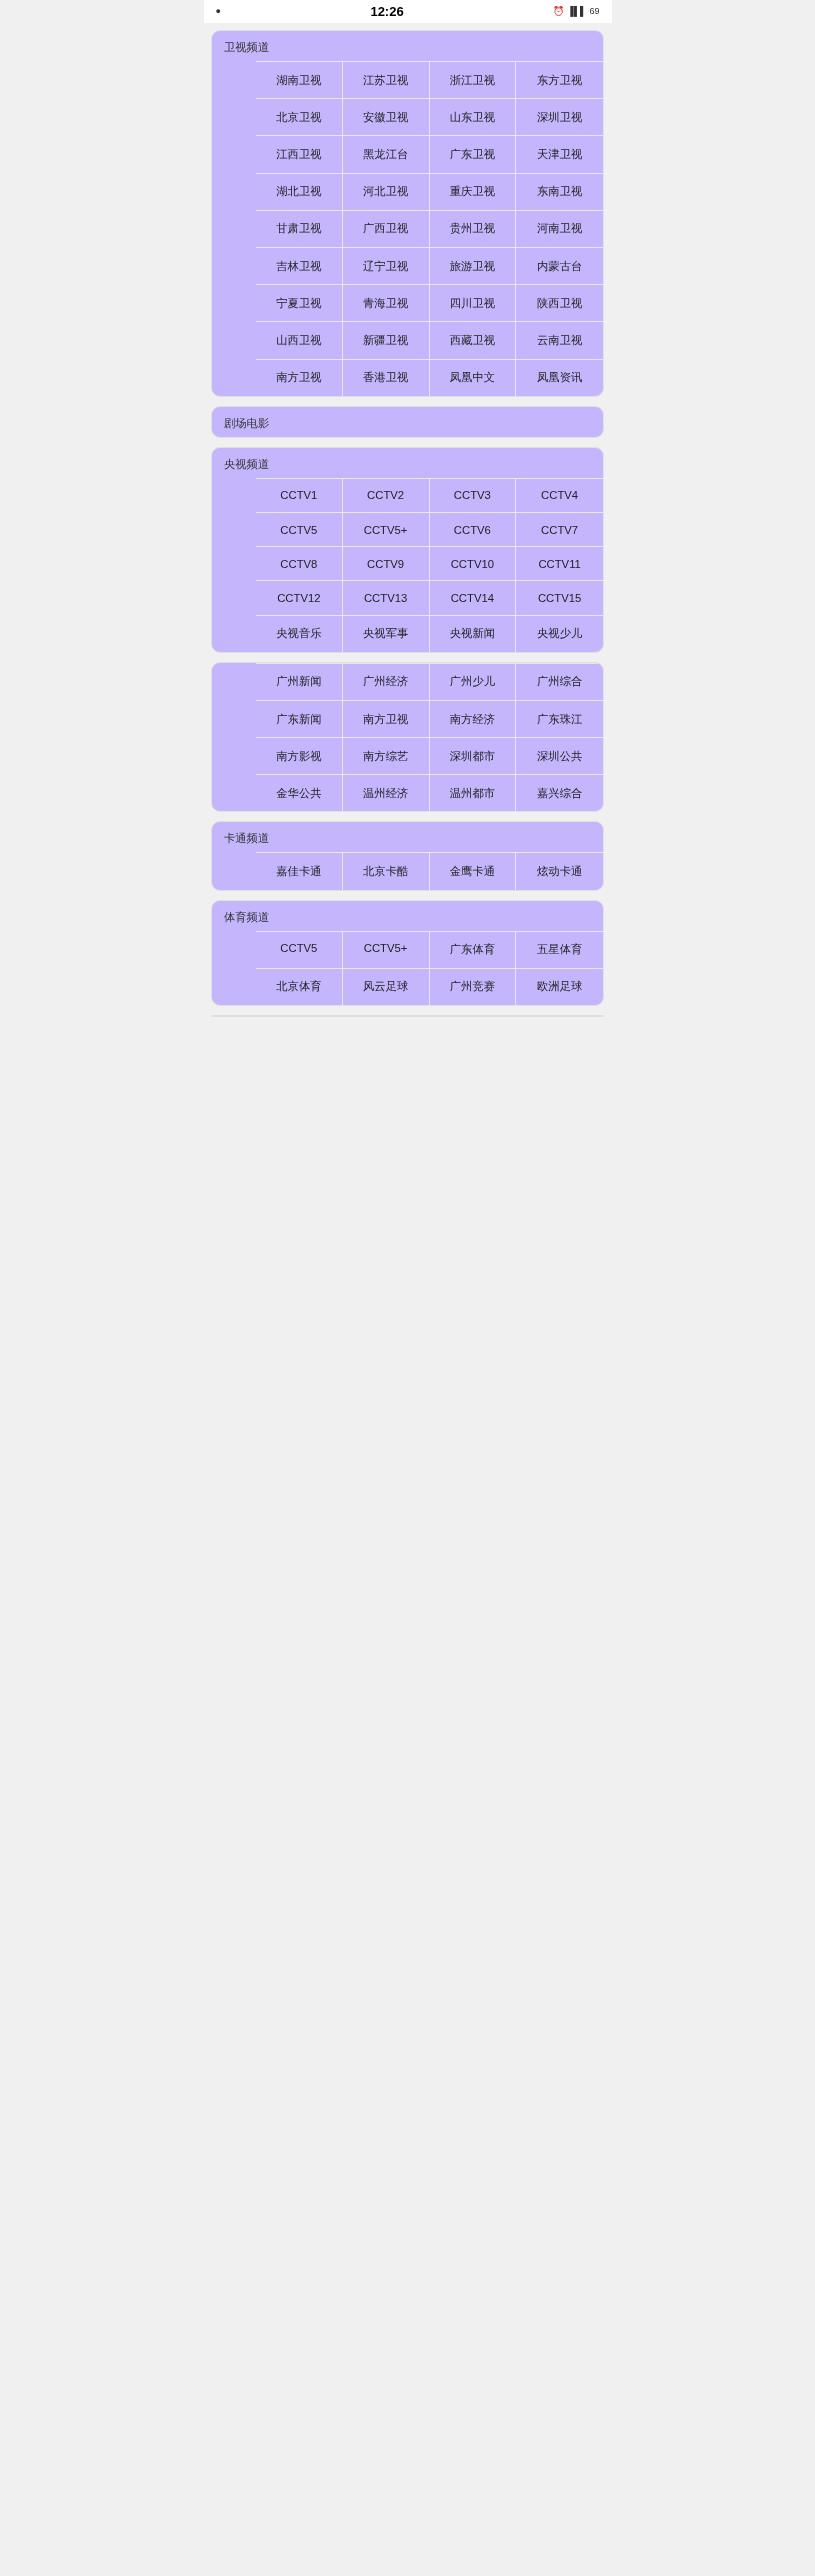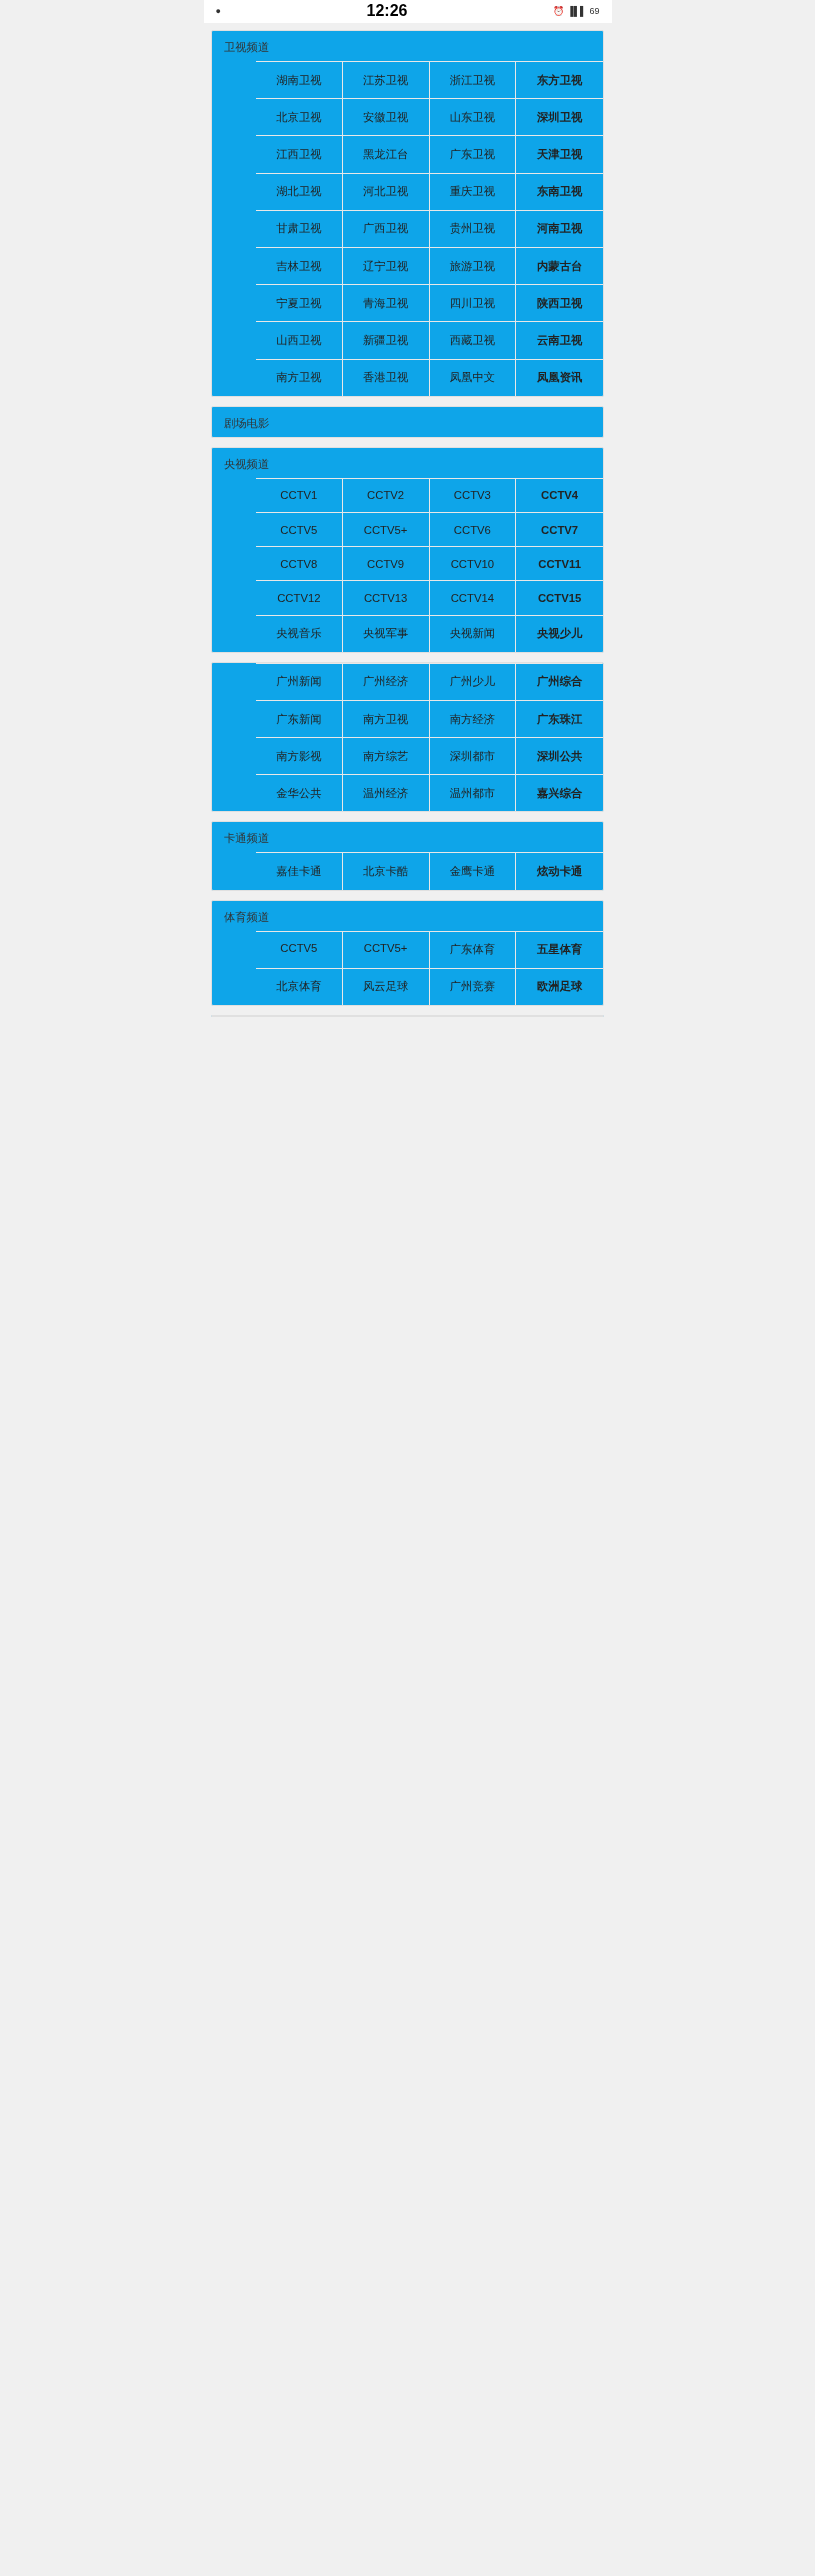--- a/index.html
+++ b/index.html
@@ -15,35 +15,35 @@
     .status-bar {
       background: #fff;
       display: flex;
       justify-content: space-between;
       align-items: center;
       padding: 4.5px 12px;
       font-size: 10.6px;
       height: 22.6px;
     }
     .status-left { font-size: 9px; color: #333; }
-    .status-center { font-weight: 600; font-size: 16px; color: #000; }
+    .status-center { font-weight: 600; font-size: 13px; color: #000; }
     .status-right { display: flex; align-items: center; gap: 3px; font-size: 9px; color: #333; }
 
     
     .page {
       padding: 7.5px;
       display: flex;
       flex-direction: column;
       gap: 9px;
     }
 
     
     .section {
-      background: #0ea5e9;
-      border-radius: 2px;
+      background: #c4b5fd;
+      border-radius: 9px;
       overflow: hidden;
       border: 0.8px solid #e0e0e0;
     }
 
     .section-header {
       padding: 9px 12px 6px;
       font-size: 11.3px;
       color: #333;
       font-weight: 500;
     }
@@ -60,21 +60,20 @@
       text-align: center;
       font-size: 11.3px;
       color: #222;
       border-right: 0.8px solid #e8e8e8;
       border-bottom: 0.8px solid #e8e8e8;
       cursor: pointer;
     }
 
     .grid-cell:nth-child(4n) {
       border-right: none;
-      font-weight: bold;
     }
 
     
     .grid-cell:nth-last-child(-n+4) {
       border-bottom: none;
     }
     
     .grid-cell.last-row {
       border-bottom: none;
     }

